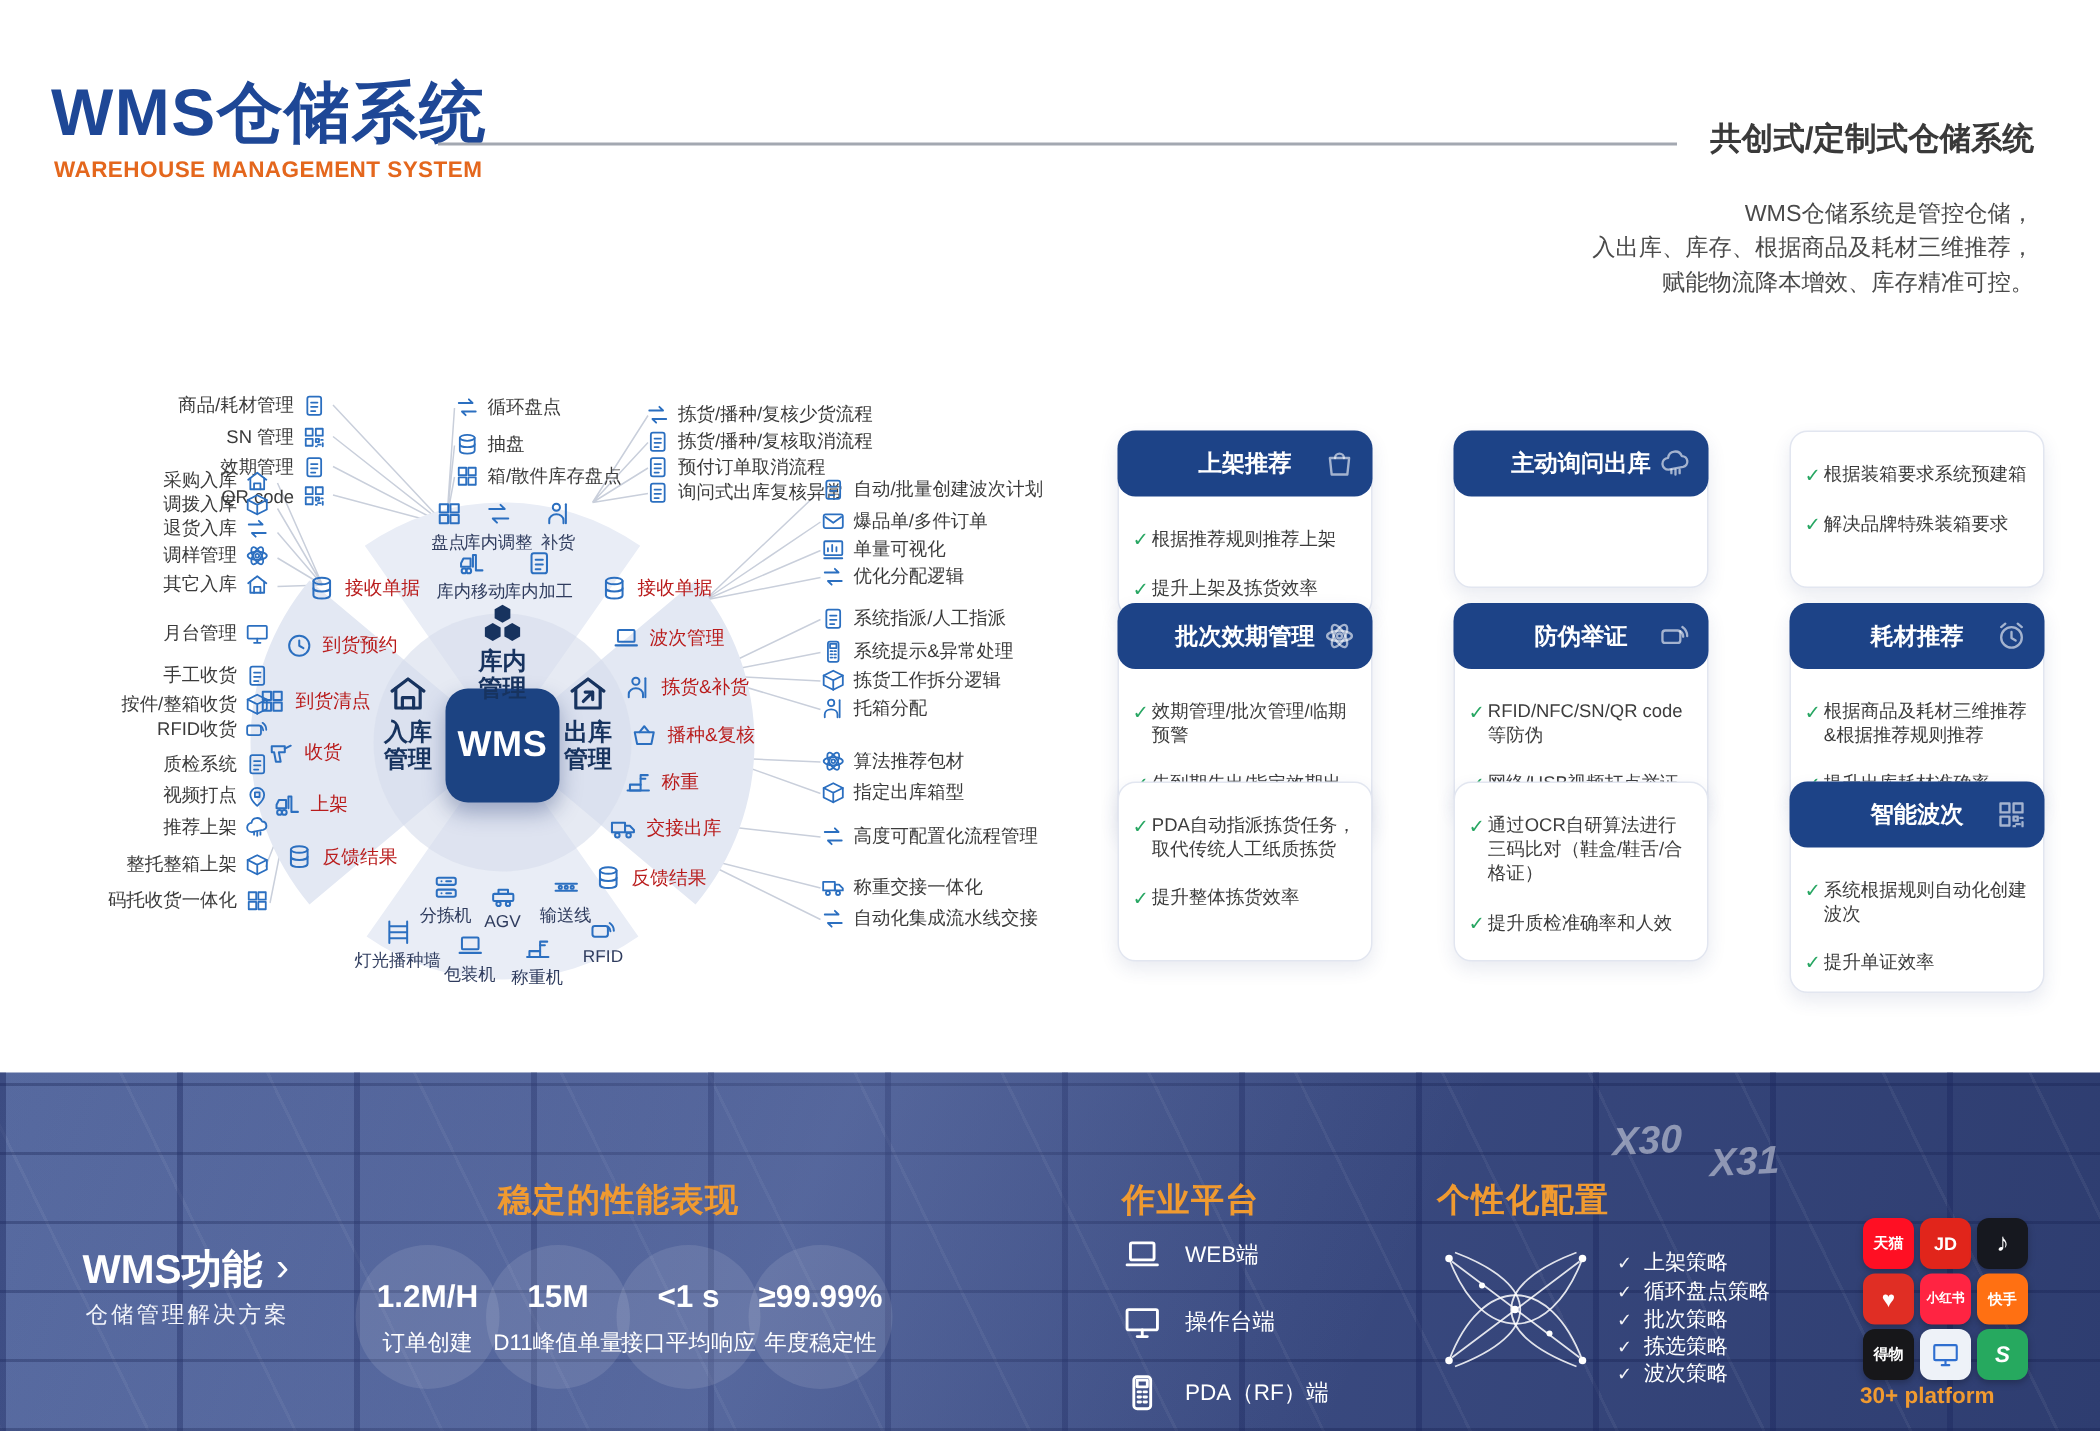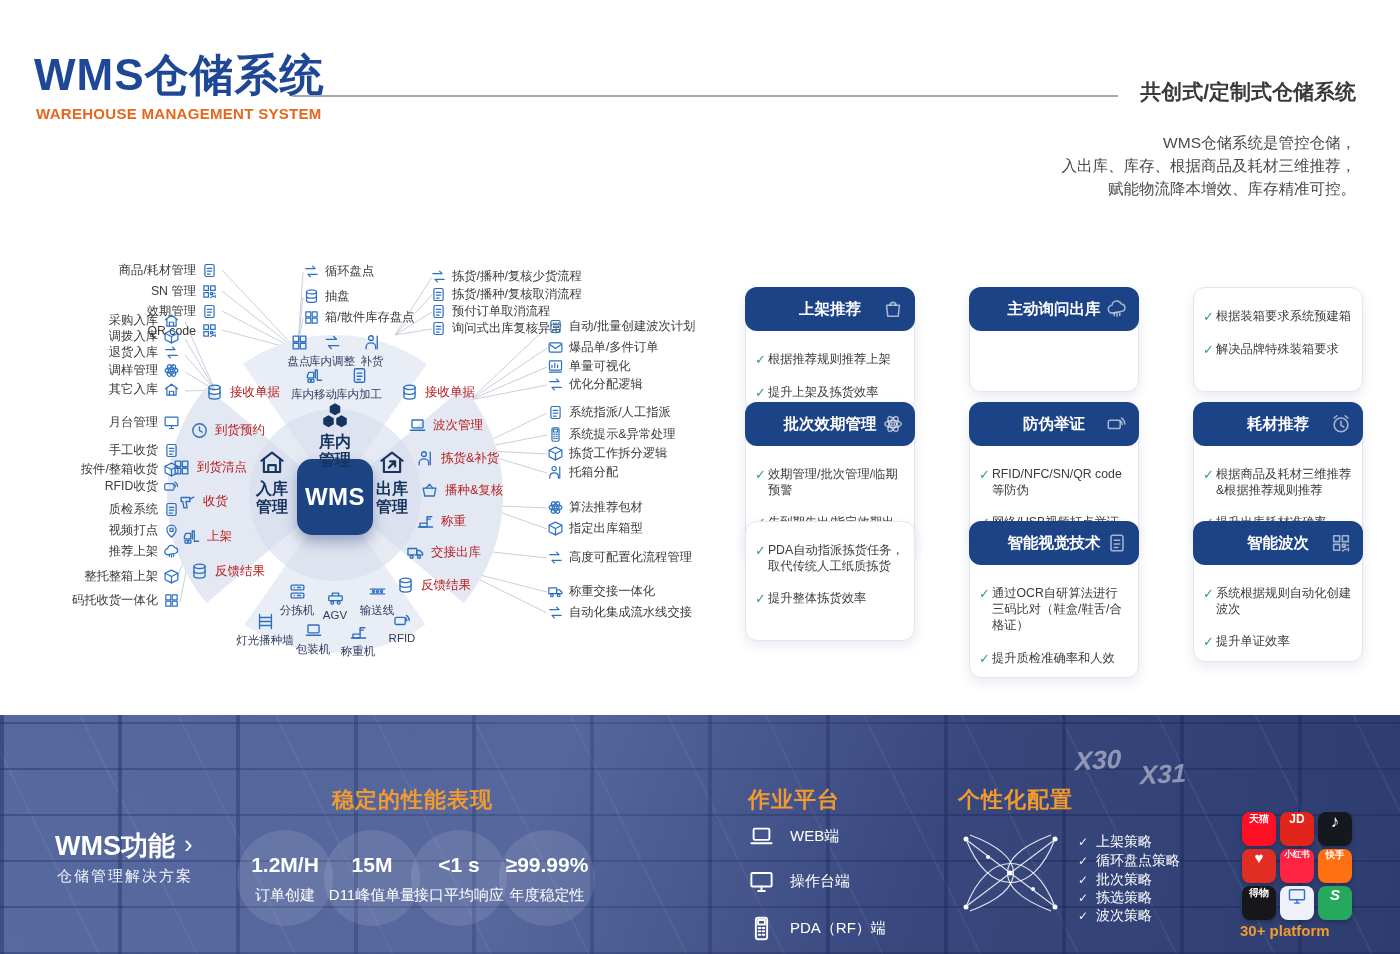--- a/index.html
+++ b/index.html
@@ -58,21 +58,21 @@
   .sec-t{position:absolute;font-size:22px;font-weight:800;color:#f09a30;letter-spacing:1px}
   .stat{position:absolute;width:120px;text-align:center}
   .sv{font-size:21px;font-weight:800}
   .sl{font-size:15px;margin-top:9px}
   .prow{position:absolute;display:flex;align-items:center;gap:15px;font-size:15px;color:#fff}
   .pic{width:27px;height:27px;color:#fff}
   .crow{position:absolute;display:flex;align-items:center;gap:8px;font-size:14px;color:#fff}
   .chk2::before{content:"✓"}
   .chk2{font-size:12px;opacity:.95}
   .mesh{position:absolute;left:958px;top:112px;width:105px;height:92px}
-  .badge{position:absolute;width:34px;height:34px;border-radius:8px;display:flex;align-items:flex-start;
+  .badge{position:absolute;width:34px;height:34px;border-radius:8px;display:flex;align-items:center;
          justify-content:center;color:#fff;font-weight:800;font-size:11px;box-shadow:0 2px 5px rgba(0,0,0,.25)}
   .b-tmall{background:#ff0f23;font-size:10px}
   .b-jd{background:#e1251b;font-size:12px}
   .b-dy{background:#16181f;font-size:17px}
   .b-pdd{background:#e02e24;font-size:15px}
   .b-xhs{background:#ff2442;font-size:8.5px}
   .b-ks{background:#ff7012;font-size:9.5px}
   .b-dw{background:#17171a;font-size:10px}
   .b-mon{background:#eef2f8;color:#2f6fd0}
   .b-wx{background:#26a95f;font-size:15px;font-style:italic}
@@ -777,26 +777,20 @@
           <span class="chk"></span>
           <span>PDA自动指派拣货任务，取代传统人工纸质拣货</span>
         </div>
       <div class="pt">
           <span class="chk"></span>
           <span>提升整体拣货效率</span>
         </div>
     </div>
   </div>
   <div class="card" style="left:969px;top:521px;min-height:118px">
-    <div class="card-h">
-        <span>智能视觉技术</span>
-        <svg class="ic ch-ic">
-          <use href="#s-doc"></use>
-        </svg>
-      </div>
     <div class="card-b">
       <div class="pt">
           <span class="chk"></span>
           <span>通过OCR自研算法进行三码比对（鞋盒/鞋舌/合格证）</span>
         </div>
       <div class="pt">
           <span class="chk"></span>
           <span>提升质检准确率和人效</span>
         </div>
     </div>

